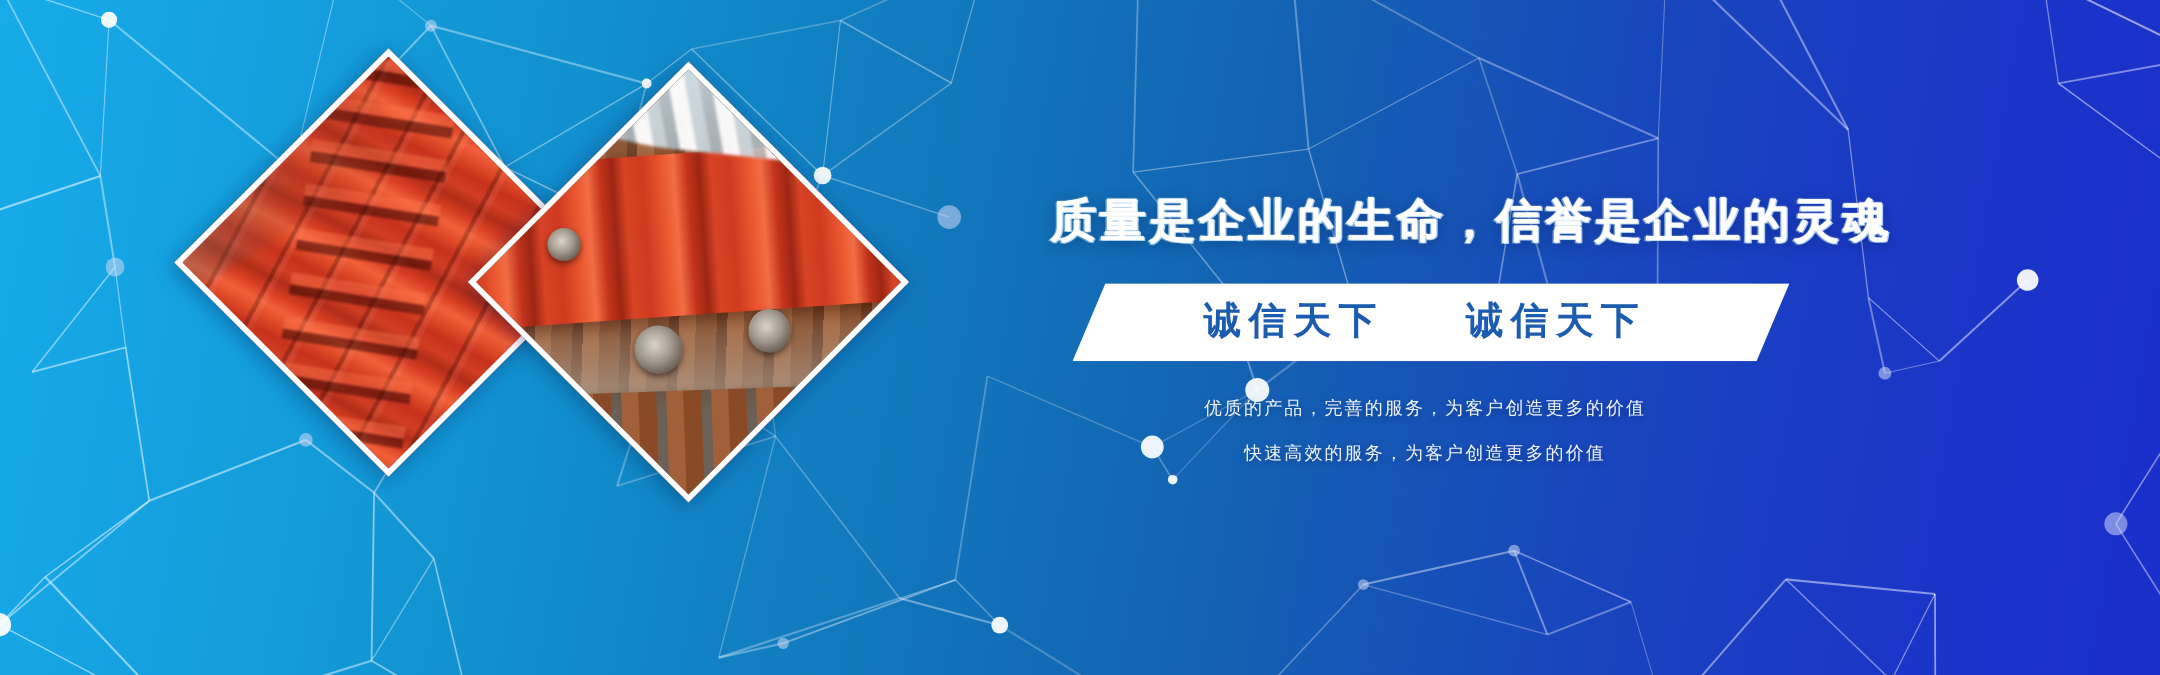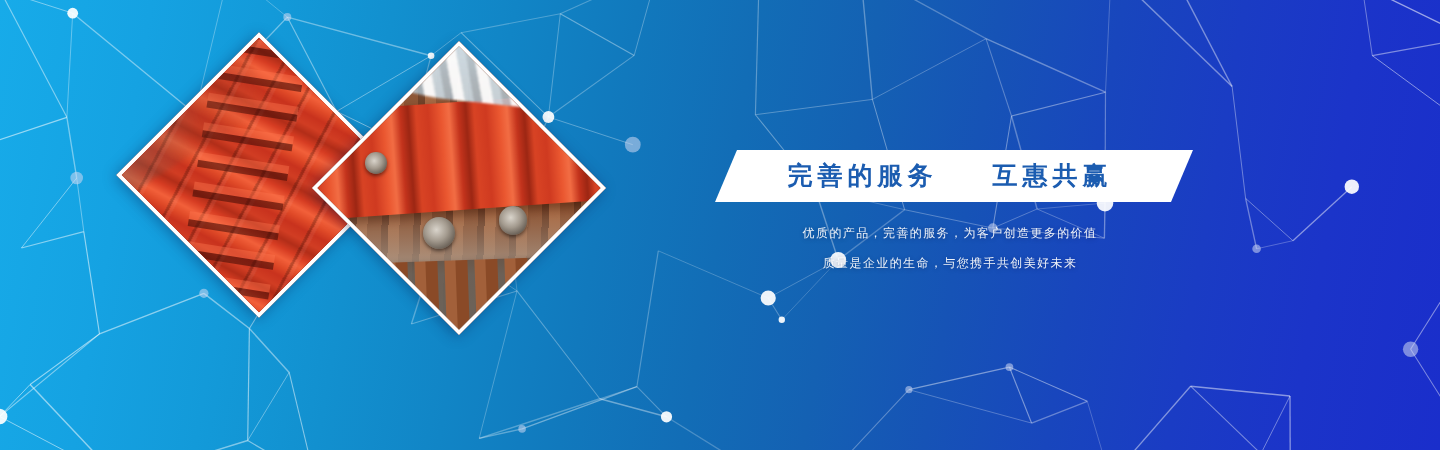--- a/index.html
+++ b/index.html
@@ -341,23 +341,24 @@
     <div class="photo photo-pallets">
       <div class="pallet-low"></div>
       <div class="flange" style="left:40%;top:58%;width:9%;height:9%;"></div>
       <div class="flange" style="left:61%;top:55%;width:8%;height:8%;"></div>
       <div class="flange" style="left:24%;top:40%;width:6%;height:6%;"></div>
     </div>
   </div>
 
   <div id="copy">
 
+    <div id="headline">质量是企业的生命，信誉是企业的灵魂</div>
 
     <div id="ribbon-wrap">
       <div id="ribbon"></div>
-      <div id="ribbon-text">完善的服务    互惠共赢</div>
+      <div id="ribbon-text">诚信天下    诚信天下</div>
     </div>
 
     <div id="sub1">优质的产品，完善的服务，为客户创造更多的价值</div>
-    <div id="sub2">质量是企业的生命，与您携手共创美好未来</div>
+    <div id="sub2">快速高效的服务，为客户创造更多的价值</div>
   </div>
 
 </div>
 
 </body></html>

